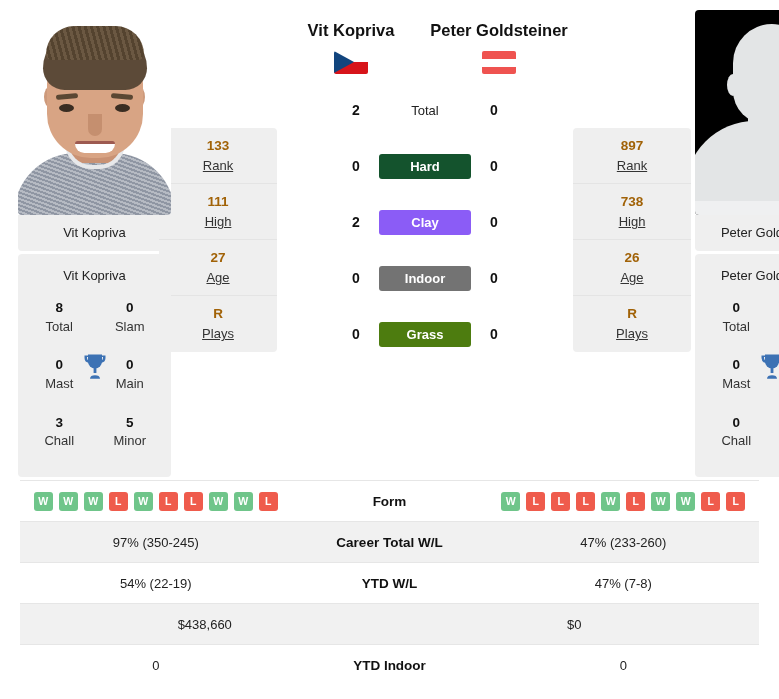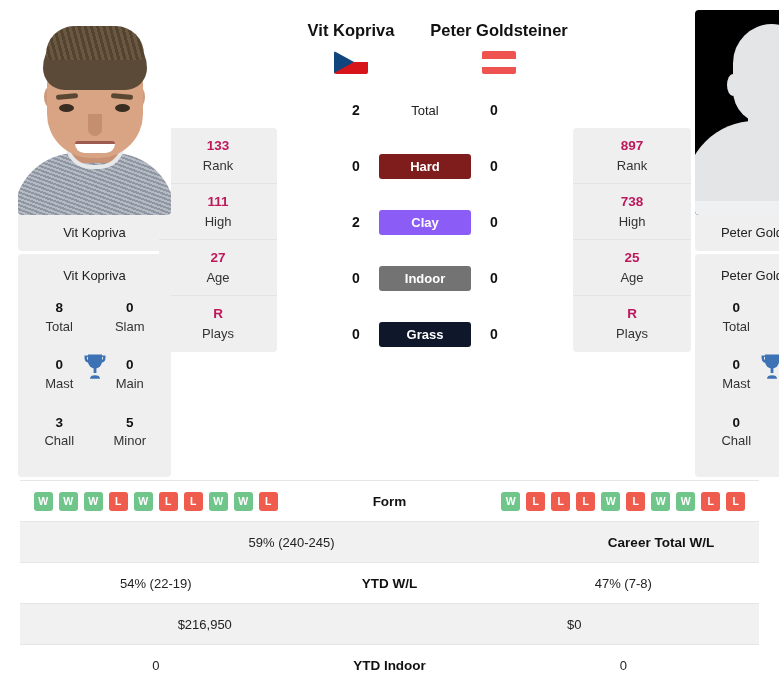--- a/index.html
+++ b/index.html
@@ -137,22 +137,22 @@
   .rank-col { width:118px; flex:0 0 118px; padding-top:118px; }
   .rank-col.left  { margin-left:4px; }
   .rank-col.right { margin-right:4px; }
   .rank-card { background:#efefef; border-radius:4px; overflow:hidden; }
   .rank-cell {
     height:56px; display:flex; flex-direction:column;
     align-items:center; justify-content:center;
     border-bottom:1px solid #e4e4e4;
   }
   .rank-cell:last-child { border-bottom:none; }
-  .rank-val { font-size:13.5px; font-weight:bold; color:#be185d; line-height:1.5;text-align:center; }
-  .rank-lab { font-size:13px; color:#333; line-height:1.5; }
+  .rank-val { font-size:13.5px; font-weight:bold; color:#a16207; line-height:1.5;text-align:center; }
+  .rank-lab { font-size:13px; color:#333; line-height:1.5;text-decoration:underline; }
 
   
   .center { flex:1 1 auto; padding-top:10px; }
   .names-row { display:flex; align-items:flex-start; justify-content:space-between; }
   .pname {
     width:148px; text-align:center; font-size:16.5px; font-weight:bold;
     color:#111; line-height:1.28;
   }
   .flag { margin:10px auto 0; width:34px; height:23px; border-radius:2px; overflow:hidden; position:relative; }
   .flag-cz { background: linear-gradient(to bottom,#ffffff 0 50%, #d7141a 50% 100%); }
@@ -301,53 +301,53 @@
         </div>
       </div>
       <div class="surf-list" id="surf-list">
           <div class="surf-row">
             <div class="surf-score">2</div>
             <div class="surf-pill plain">Total</div>
             <div class="surf-score">0</div>
           </div>
           <div class="surf-row">
             <div class="surf-score">0</div>
-            <div class="surf-pill" style="background: #7f1d1d;">Hard</div>
+            <div class="surf-pill" style="background: #14532d;">Hard</div>
             <div class="surf-score">0</div>
           </div>
           <div class="surf-row">
             <div class="surf-score">2</div>
             <div class="surf-pill" style="background: #8b5cf6;">Clay</div>
             <div class="surf-score">0</div>
           </div>
           <div class="surf-row">
             <div class="surf-score">0</div>
             <div class="surf-pill" style="background: #737373;">Indoor</div>
             <div class="surf-score">0</div>
           </div>
           <div class="surf-row">
             <div class="surf-score">0</div>
-            <div class="surf-pill" style="background: #0f172a;">Grass</div>
+            <div class="surf-pill" style="background: #4d7c0f;">Grass</div>
             <div class="surf-score">0</div>
           </div>
         </div>
     </div>
 
     <div class="rank-col right">
       <div class="rank-card">
         <div class="rank-cell">
           <div class="rank-val">897</div>
           <div class="rank-lab">Rank</div>
         </div>
         <div class="rank-cell">
           <div class="rank-val">738</div>
           <div class="rank-lab">High</div>
         </div>
         <div class="rank-cell">
-          <div class="rank-val">25</div>
+          <div class="rank-val">26</div>
           <div class="rank-lab">Age</div>
         </div>
         <div class="rank-cell">
           <div class="rank-val">R</div>
           <div class="rank-lab">Plays</div>
         </div>
       </div>
     </div>
 
     <div class="photo-col right">
@@ -428,30 +428,31 @@
             <div class="badge w">W</div>
             <div class="badge l">L</div>
             <div class="badge w">W</div>
             <div class="badge w">W</div>
             <div class="badge l">L</div>
             <div class="badge l">L</div>
           </div>
         </div>
       </div>
       <div class="trow shade">
-        <div class="tcell">59% (240-245)</div>
+        <div class="tcell">97% (350-245)</div>
         <div class="tcell mid">Career Total W/L</div>
+        <div class="tcell">47% (233-260)</div>
       </div>
       <div class="trow">
         <div class="tcell">54% (22-19)</div>
         <div class="tcell mid">YTD W/L</div>
         <div class="tcell">47% (7-8)</div>
       </div>
       <div class="trow shade">
-        <div class="tcell">$216,950</div>
+        <div class="tcell">$438,660</div>
         <div class="tcell">$0</div>
       </div>
       <div class="trow">
         <div class="tcell">0</div>
         <div class="tcell mid">YTD Indoor</div>
         <div class="tcell">0</div>
       </div>
     </div>
 </div>
 

